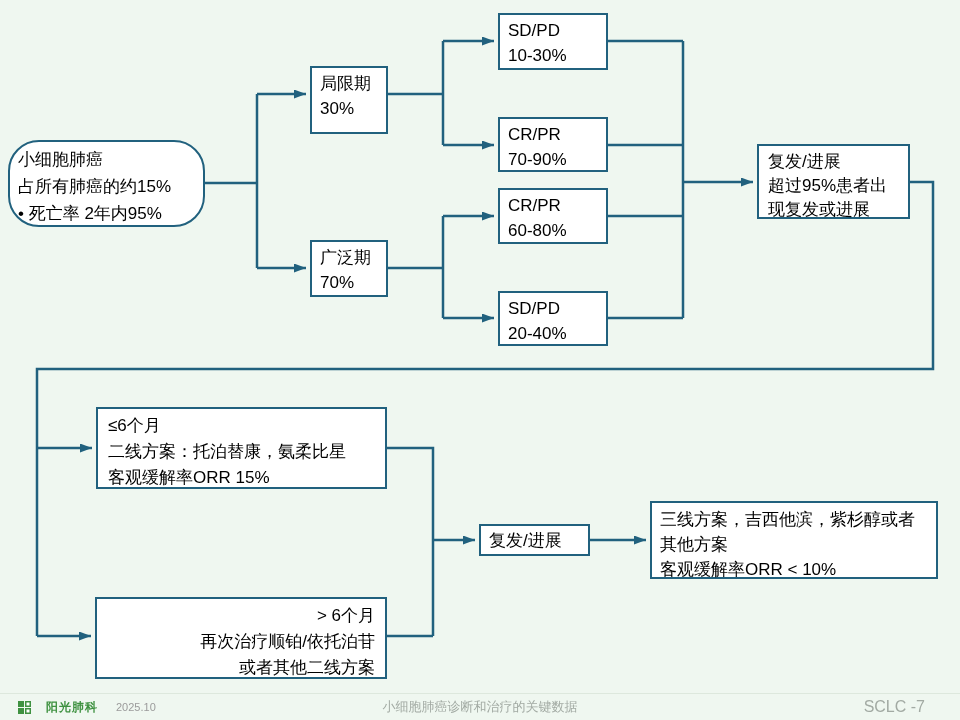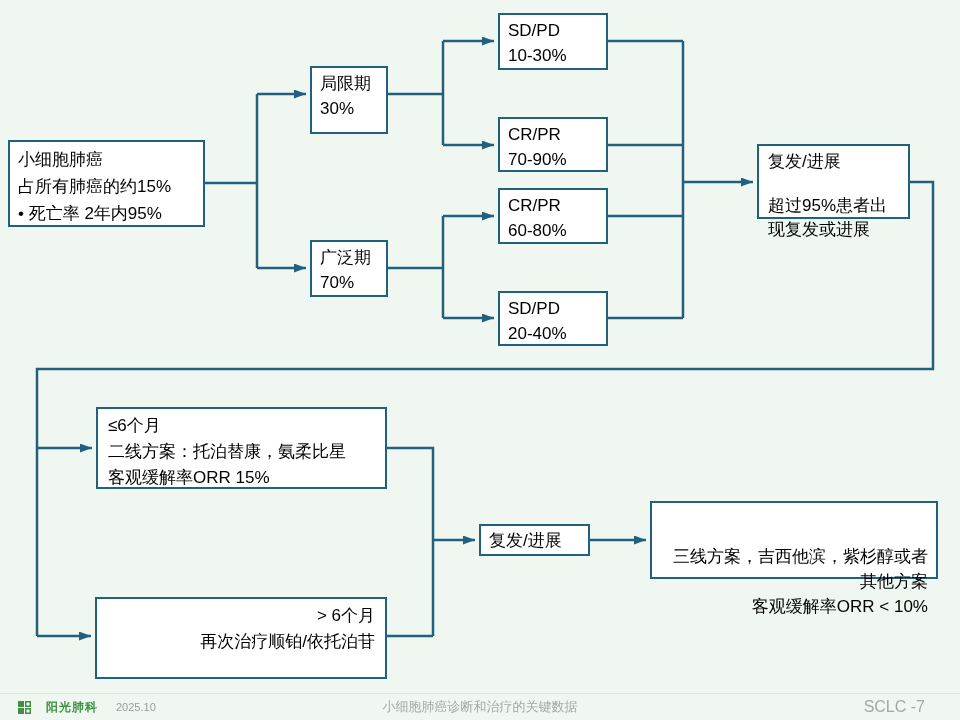--- a/index.html
+++ b/index.html
@@ -33,25 +33,25 @@
   .node{
     position:absolute;
     background:var(--box-bg);
     border:2.5px solid var(--line-color);
     color:#000;
     font-size:17px;
     line-height:25px;
     padding:3px 12px 3px 8px;
   }
   .node .ln{white-space:nowrap;}
-  .node .ln.wrap{white-space:normal;margin-top:20px;}
+  .node .ln.wrap{white-space:normal;}
   .node-sclc{line-height:27px;padding:4px 8px;}
   .node-relapse-first{line-height:24px;padding:4px 6px 4px 9px;}
   .node-le6m,.node-gt6m{line-height:26px;padding:4px 10px;}
-  .node-third-line{line-height:25px;padding:21px 8px;text-align:right;}
+  .node-third-line{line-height:25px;padding:4px 8px;}
   .node-relapse-second{line-height:26px;padding:2px 8px;}
   .footer{
     position:absolute;left:0;bottom:0;width:960px;height:27px;
     border-top:1px solid #dde8dd;
     display:flex;align-items:center;
     font-size:11px;color:var(--footer-text);
   }
   .footer-left{
     position:absolute;left:18px;display:flex;align-items:center;gap:15px;
   }
@@ -107,21 +107,21 @@
     <path class="connector" marker-end="url(#arrow)" d="M443 145 H494"></path>
     <path class="connector" marker-end="url(#arrow)" d="M443 216 H494"></path>
     <path class="connector" marker-end="url(#arrow)" d="M443 318 H494"></path>
     <path class="connector" marker-end="url(#arrow)" d="M683 182 H753"></path>
     <path class="connector" marker-end="url(#arrow)" d="M37 448 H92"></path>
     <path class="connector" marker-end="url(#arrow)" d="M37 636 H91"></path>
     <path class="connector" marker-end="url(#arrow)" d="M433 540 H475"></path>
     <path class="connector" marker-end="url(#arrow)" d="M590 540 H646"></path>
   </svg>
 
-  <div class="node node-sclc" style="left:8px;top:140px;width:197px;height:87px;">
+  <div class="node node-sclc" style="left:8px;top:140px;width:197px;height:87px;border-radius:31px;">
     <div class="ln">小细胞肺癌</div>
     <div class="ln">占所有肺癌的约15%</div>
     <div class="ln">• 死亡率 2年内95%</div>
   </div>
 
   <div class="node" style="left:310px;top:66px;width:78px;height:68px;">
     <div class="ln">局限期</div>
     <div class="ln">30%</div>
   </div>
 
@@ -157,20 +157,21 @@
 
   <div class="node node-le6m" style="left:96px;top:407px;width:291px;height:82px;">
     <div class="ln">≤6个月</div>
     <div class="ln">二线方案：托泊替康，氨柔比星</div>
     <div class="ln">客观缓解率ORR 15%</div>
   </div>
 
   <div class="node node-gt6m" style="left:95px;top:597px;width:292px;height:82px;text-align:right;">
     <div class="ln">&gt; 6个月</div>
     <div class="ln">再次治疗顺铂/依托泊苷</div>
+    <div class="ln">或者其他二线方案</div>
   </div>
 
   <div class="node node-relapse-second" style="left:479px;top:524px;width:111px;height:32px;">
     <div class="ln">复发/进展</div>
   </div>
 
   <div class="node node-third-line" style="left:650px;top:501px;width:288px;height:78px;">
     <div class="ln wrap">三线方案，吉西他滨，紫杉醇或者其他方案</div>
     <div class="ln">客观缓解率ORR &lt; 10%</div>
   </div>

